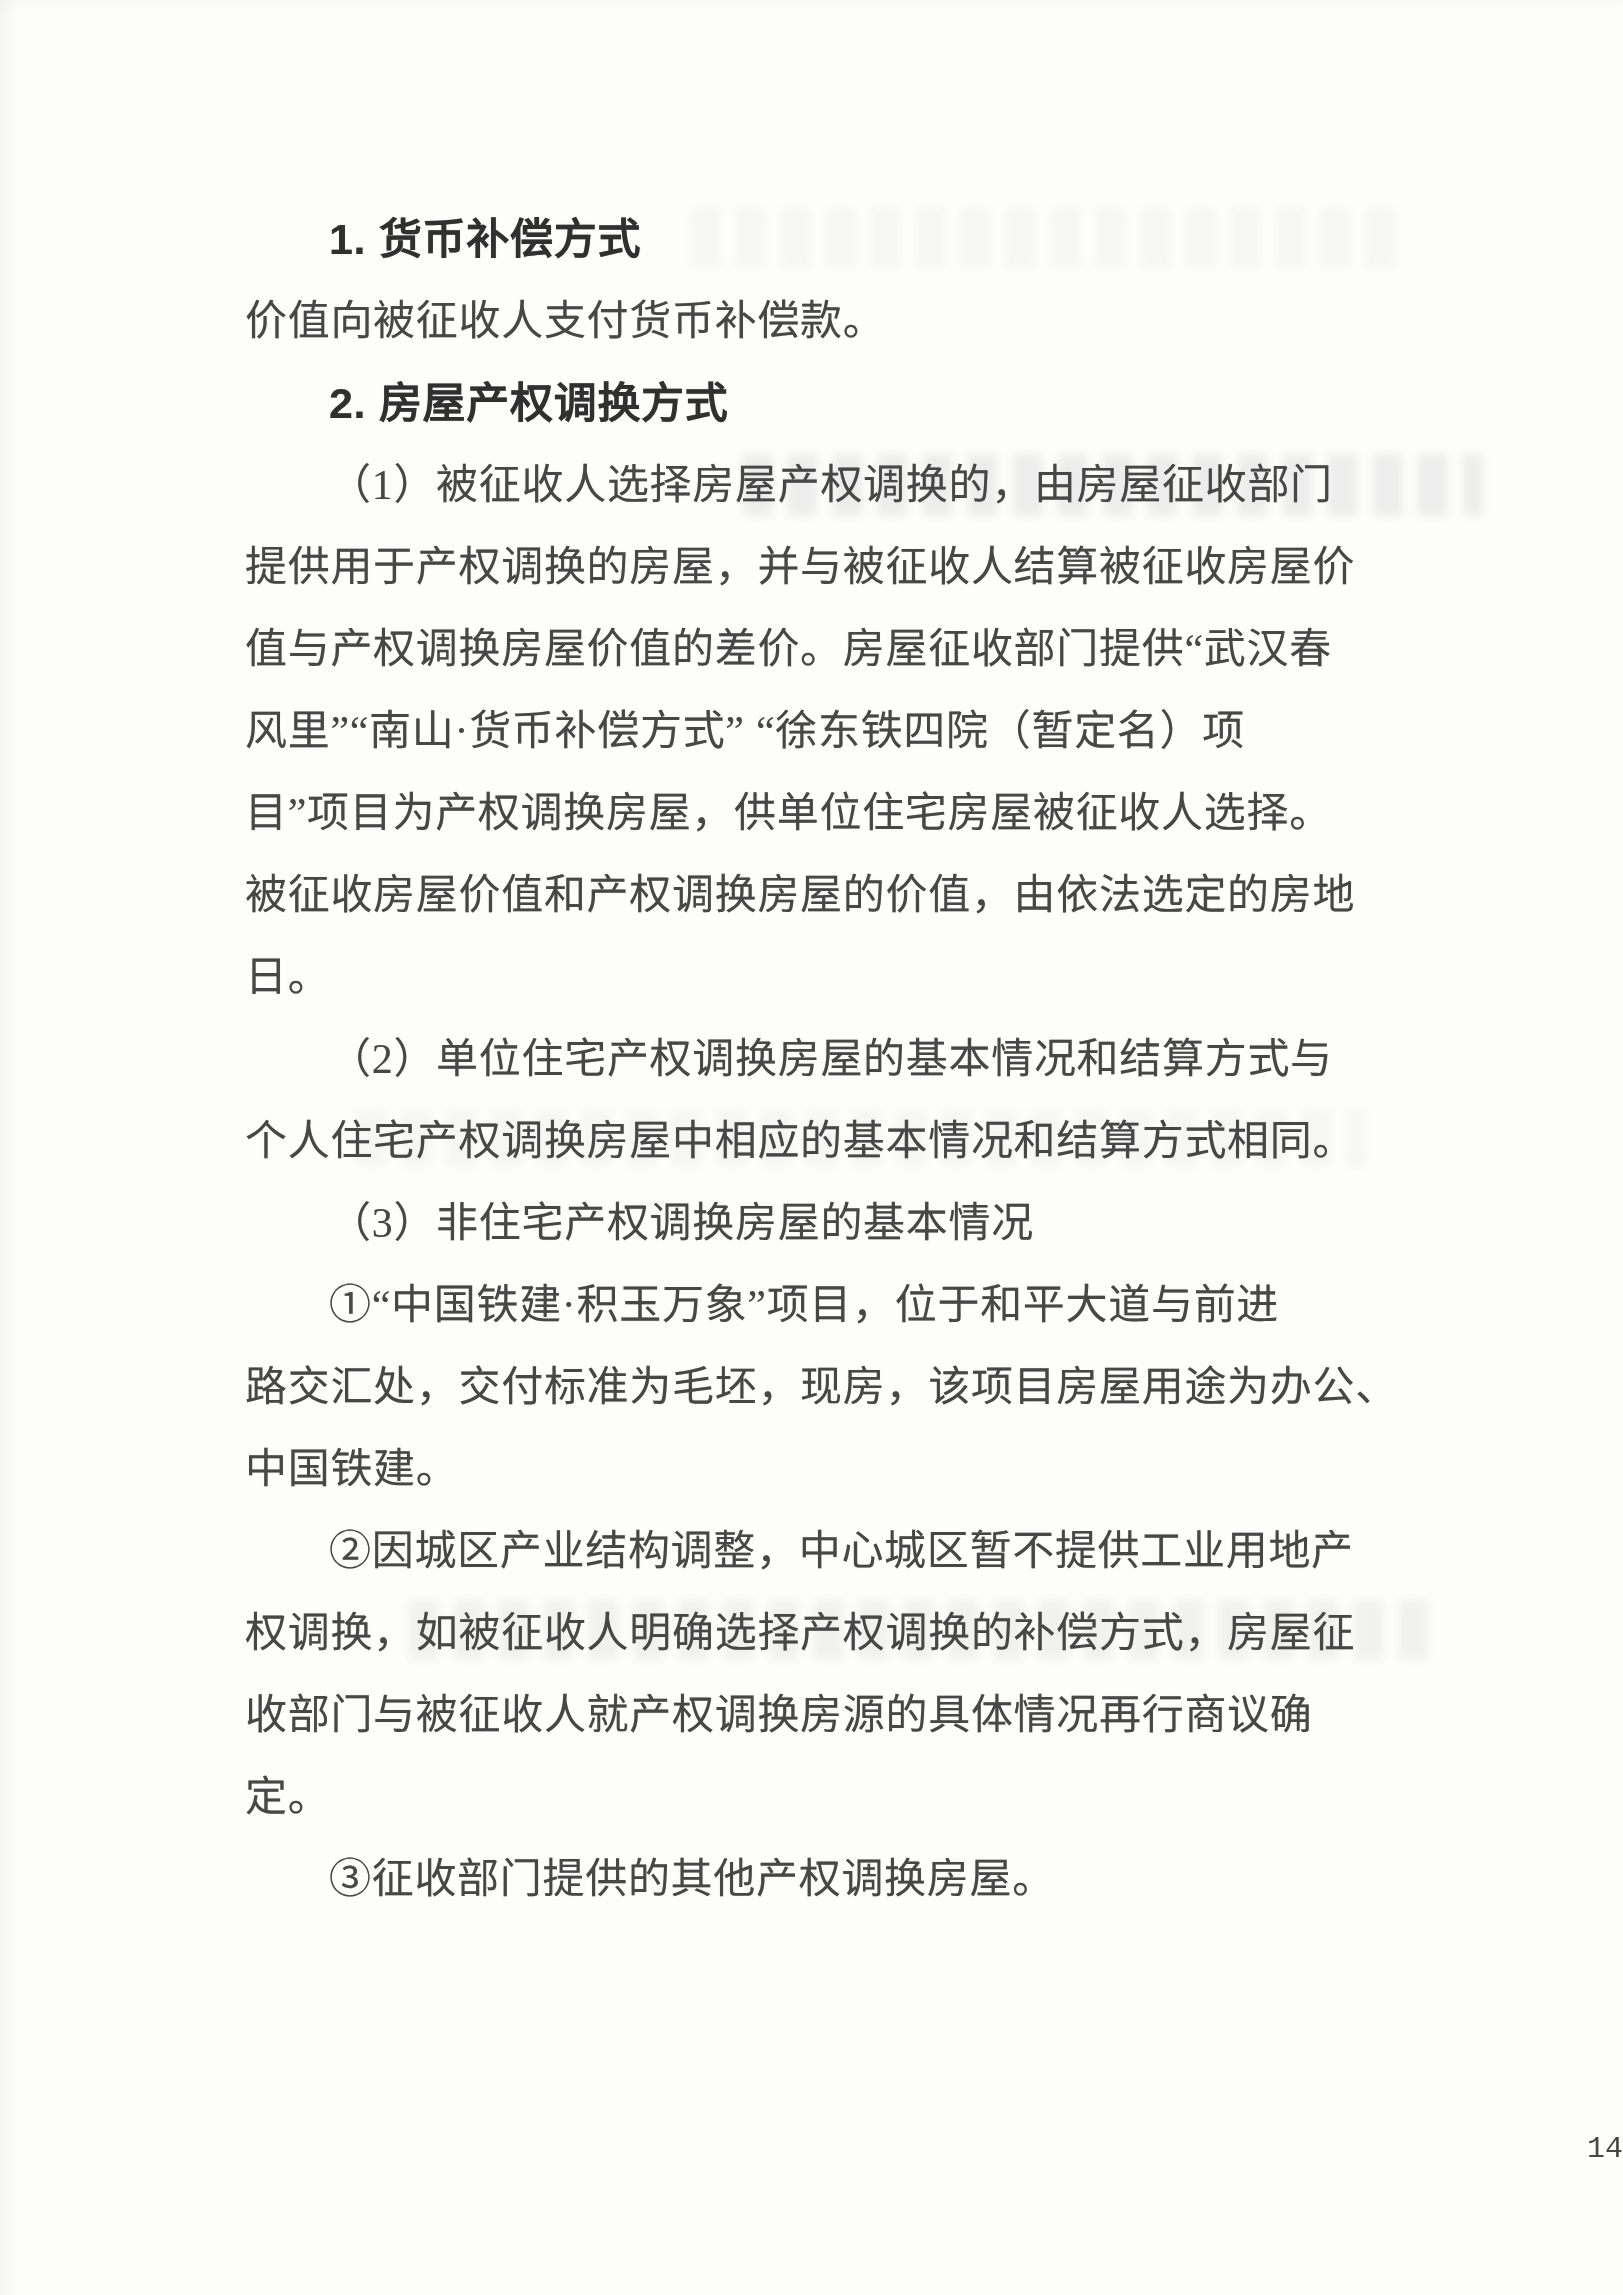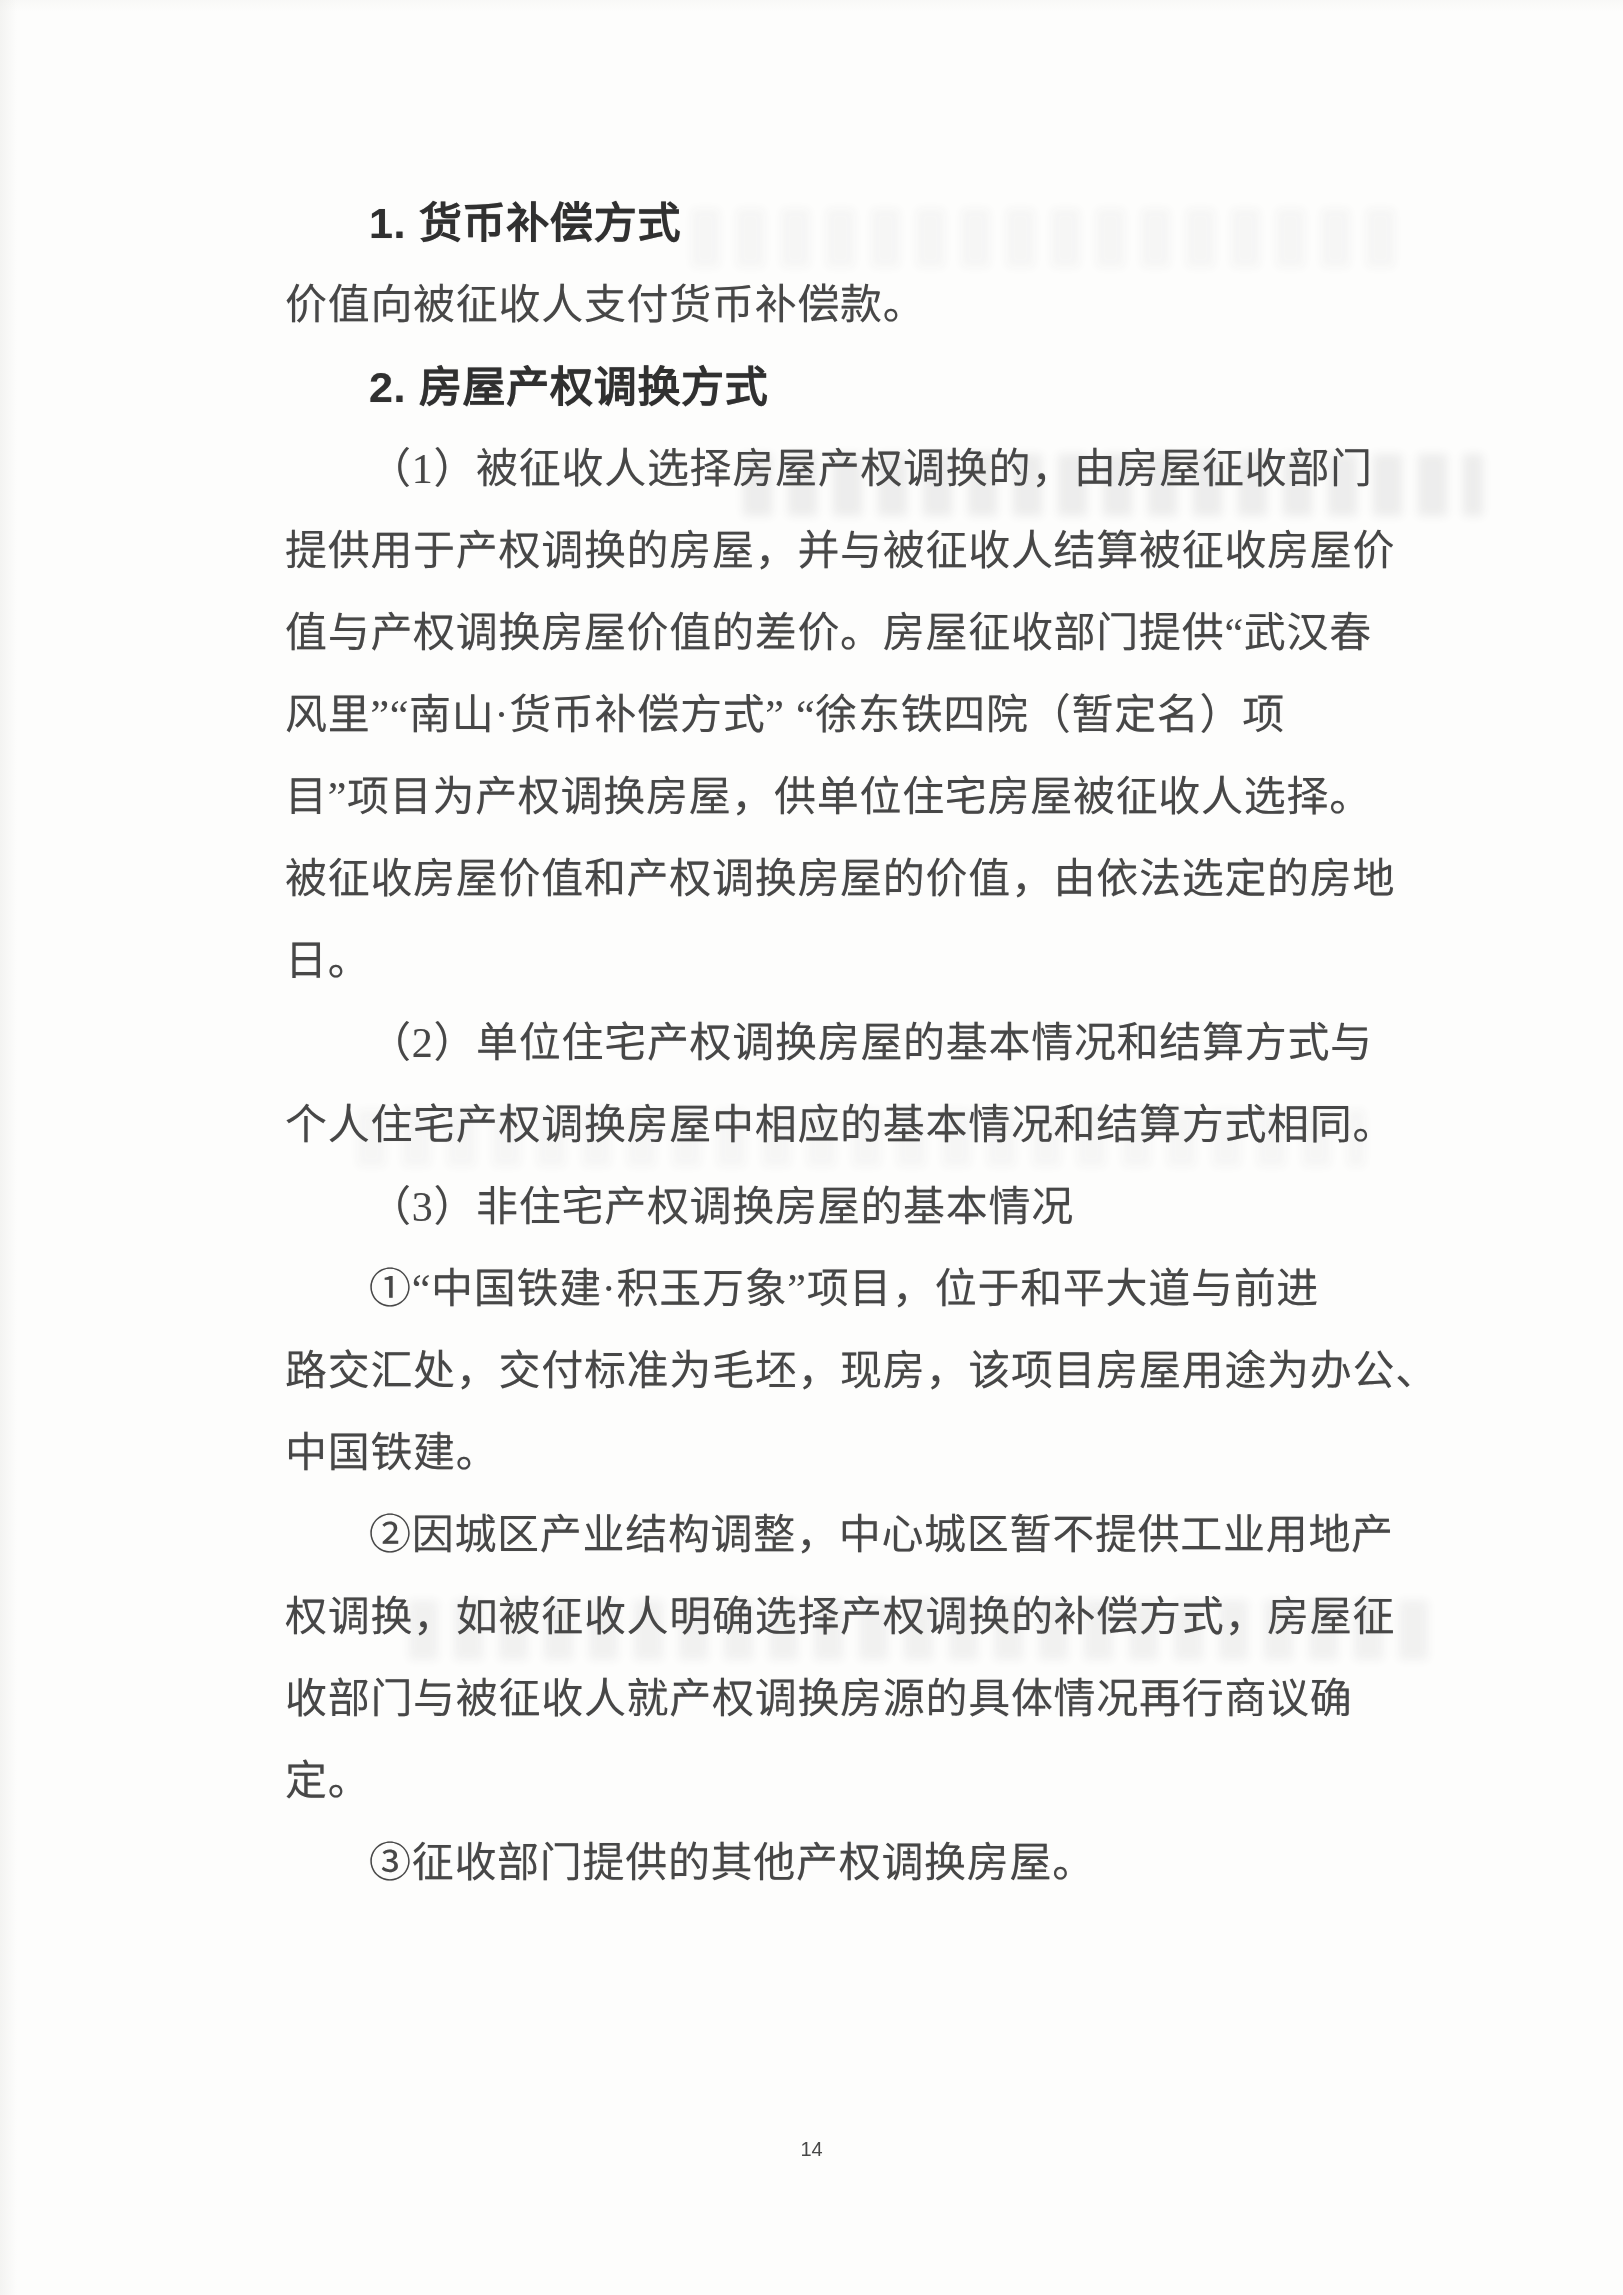--- a/index.html
+++ b/index.html
@@ -14,23 +14,22 @@
     background:
       linear-gradient(90deg, rgba(225,225,222,0.35) 0px, rgba(255,255,255,0) 17px),
       linear-gradient(180deg, rgba(235,235,232,0.25) 0px, rgba(255,255,255,0) 11.8px),
       #fdfdfc;
     overflow: hidden;
     font-family: "Liberation Serif", "DejaVu Serif", serif;
   }
   .text-column {
     position: absolute;
     left: 245px;
-    top: 182px;
+    top: 198px;
     width: 1157px;
-    margin-left: 40px;
   }
   .line {
     height: 82px;
     line-height: 82px;
     font-size: 42px;
     letter-spacing: 0.7px;
     color: var(--ink, #474747);
     white-space: nowrap;
     text-shadow: 0 0 0.7px rgba(70,70,70,0.35);
   }
@@ -59,24 +58,24 @@
   .ghost-2 { left: 743px; top: 454px;  width: 740px; height: 62px; opacity: 0.12; }
   .ghost-3 { left: 357px;  top: 1109px; width: 1008px; height: 58px; opacity: 0.05; }
   .ghost-4 { left: 409px;  top: 1600px; width: 1021px; height: 60px; opacity: 0.09; }
   .page-number {
     position: absolute;
     left: 0;
     right: 0;
     top: 2126px;
     height: 47px;
     line-height: 47px;
-    text-align: center;
-    font-size: 20px;
+    text-align: right;
+    font-size: 30px;
     color: #474747;
-    font-family: Liberation Sans, sans-serif;
+    font-family: Liberation Mono, monospace;
   }
 </style>
 </head>
 <body>
 
 <div class="page">
 
   <div class="ghost ghost-1"></div>
   <div class="ghost ghost-2"></div>
   <div class="ghost ghost-3"></div>

